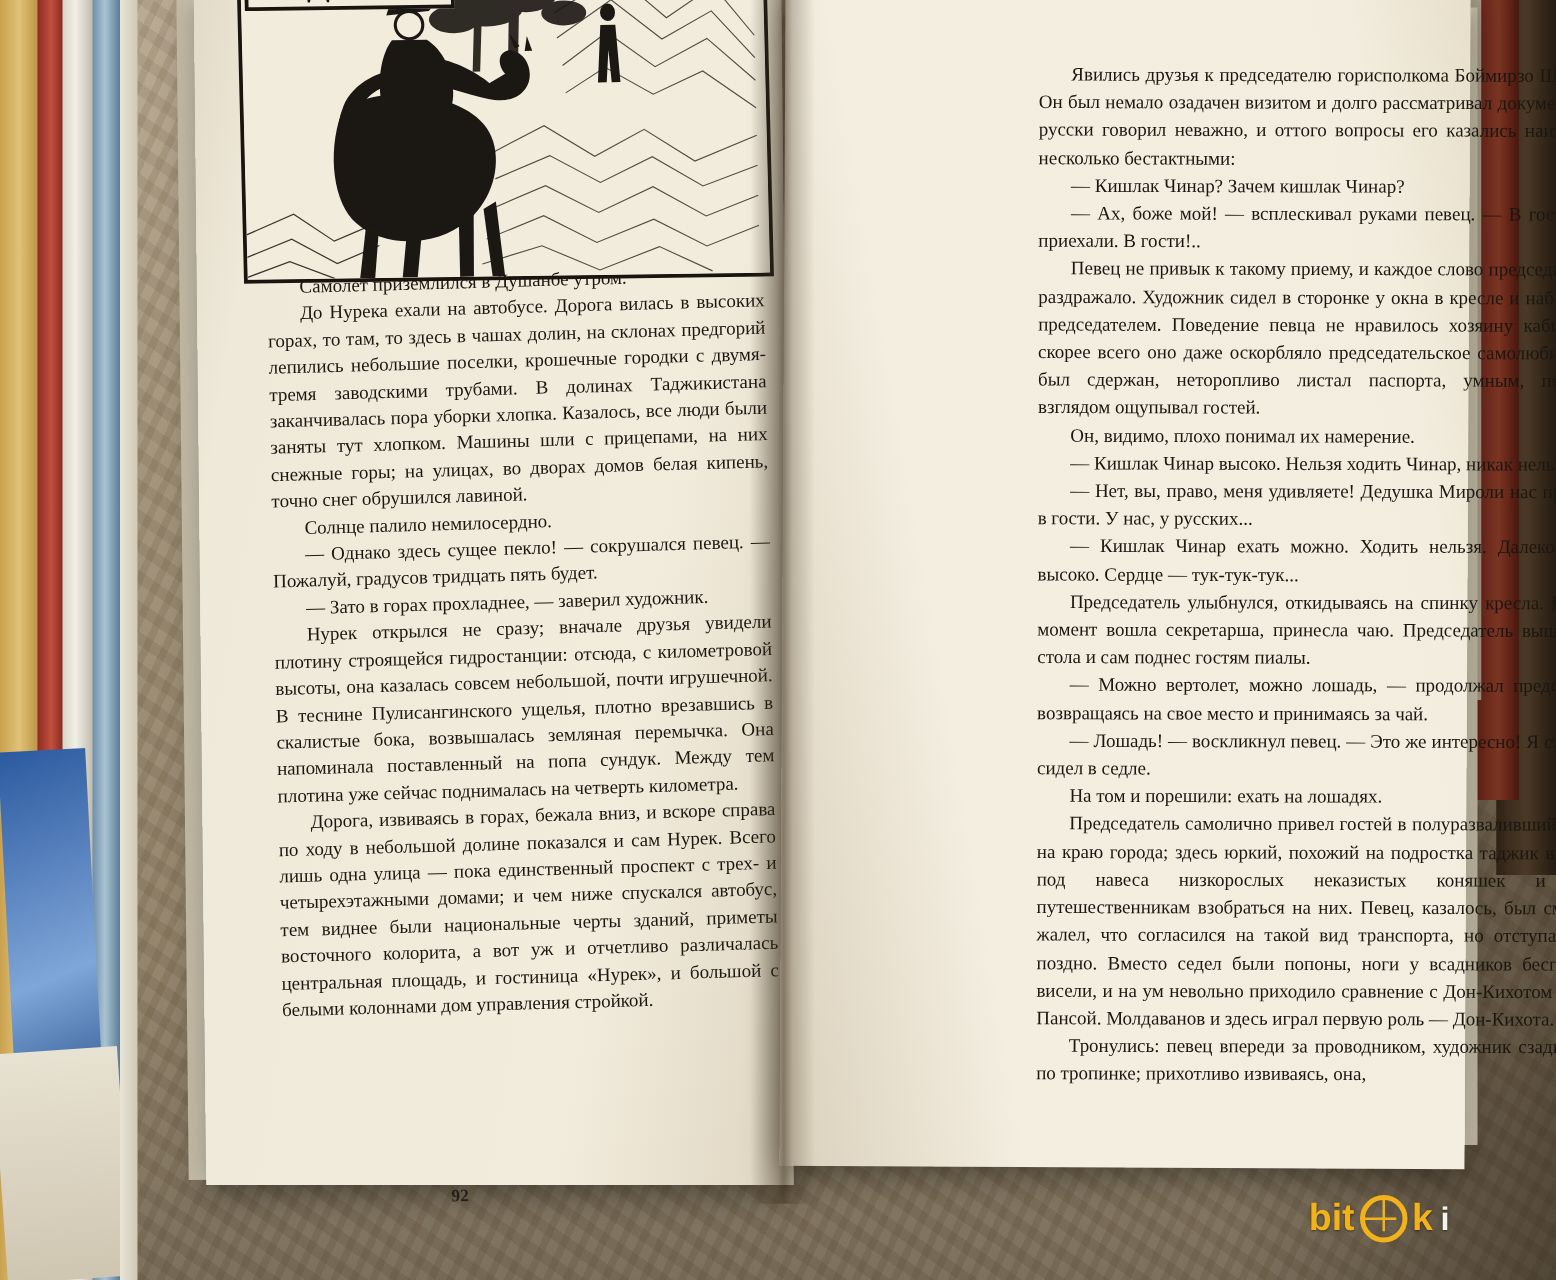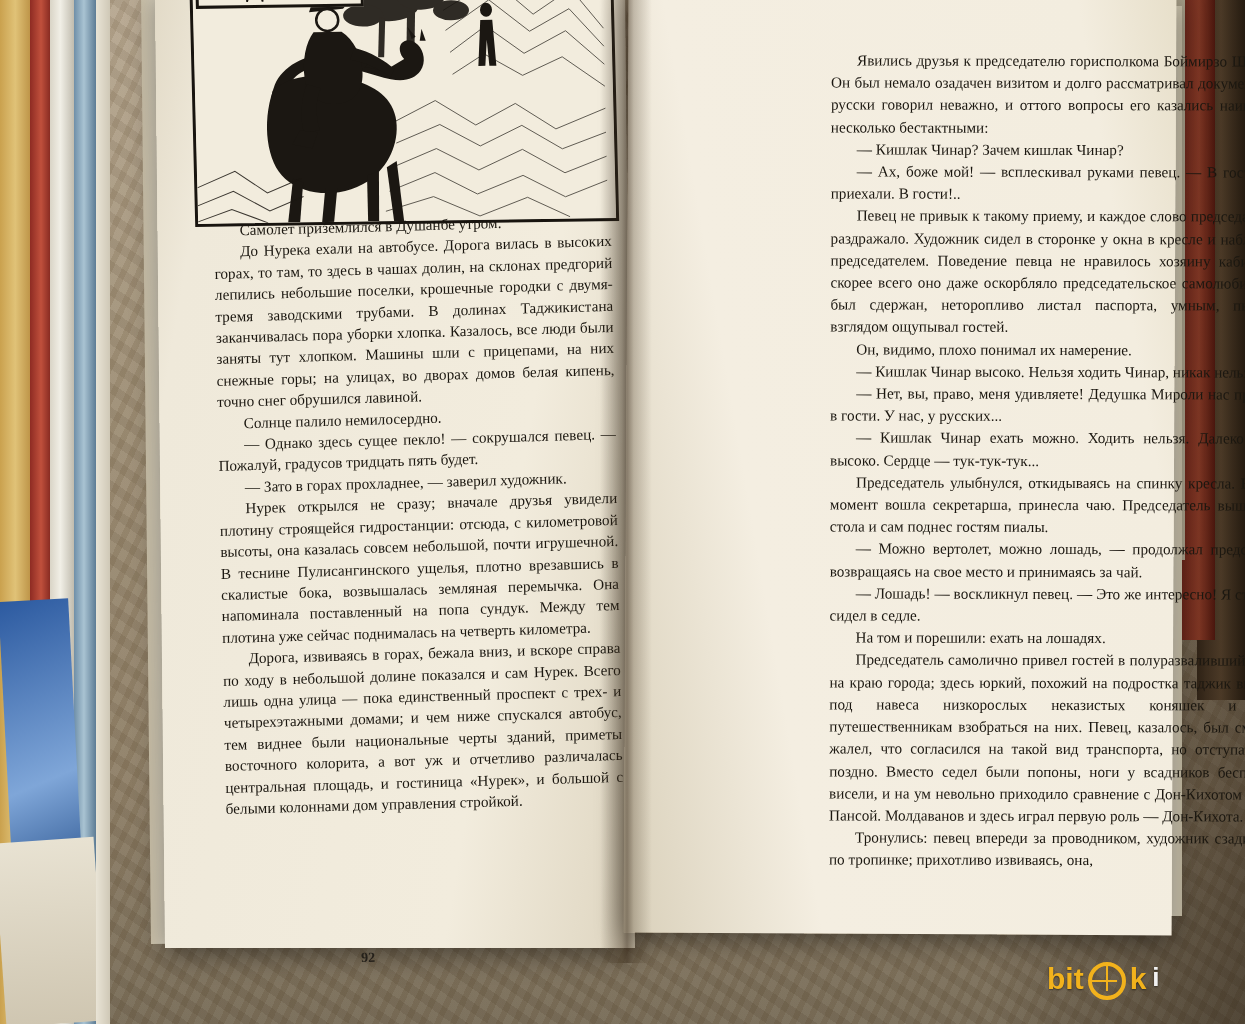--- a/index.html
+++ b/index.html
@@ -184,23 +184,24 @@
     font-family: "Liberation Serif", serif;
     font-size: 14px;
     color: #24201a;
     font-weight: bold;
   }
   .folio-left { left: 196px; top: 962px; transform: rotate(-1.2deg); }
 
   
   .watermark {
     position: absolute;
-    right: 18px; bottom: 8px;
+    right: 18px; bottom: 22px;
     width: 180px; height: 54px;
     display: flex;
+    align-items: center;
     gap: 4px;
     font-family: "Liberation Sans", sans-serif;
     font-weight: bold;
     font-size: 30px;
     color: #f2b21c;
     text-shadow: 0 1px 2px rgba(0,0,0,.5);
   }
   .wm-globe {
     display: inline-block;
     width: 30px; height: 30px;

